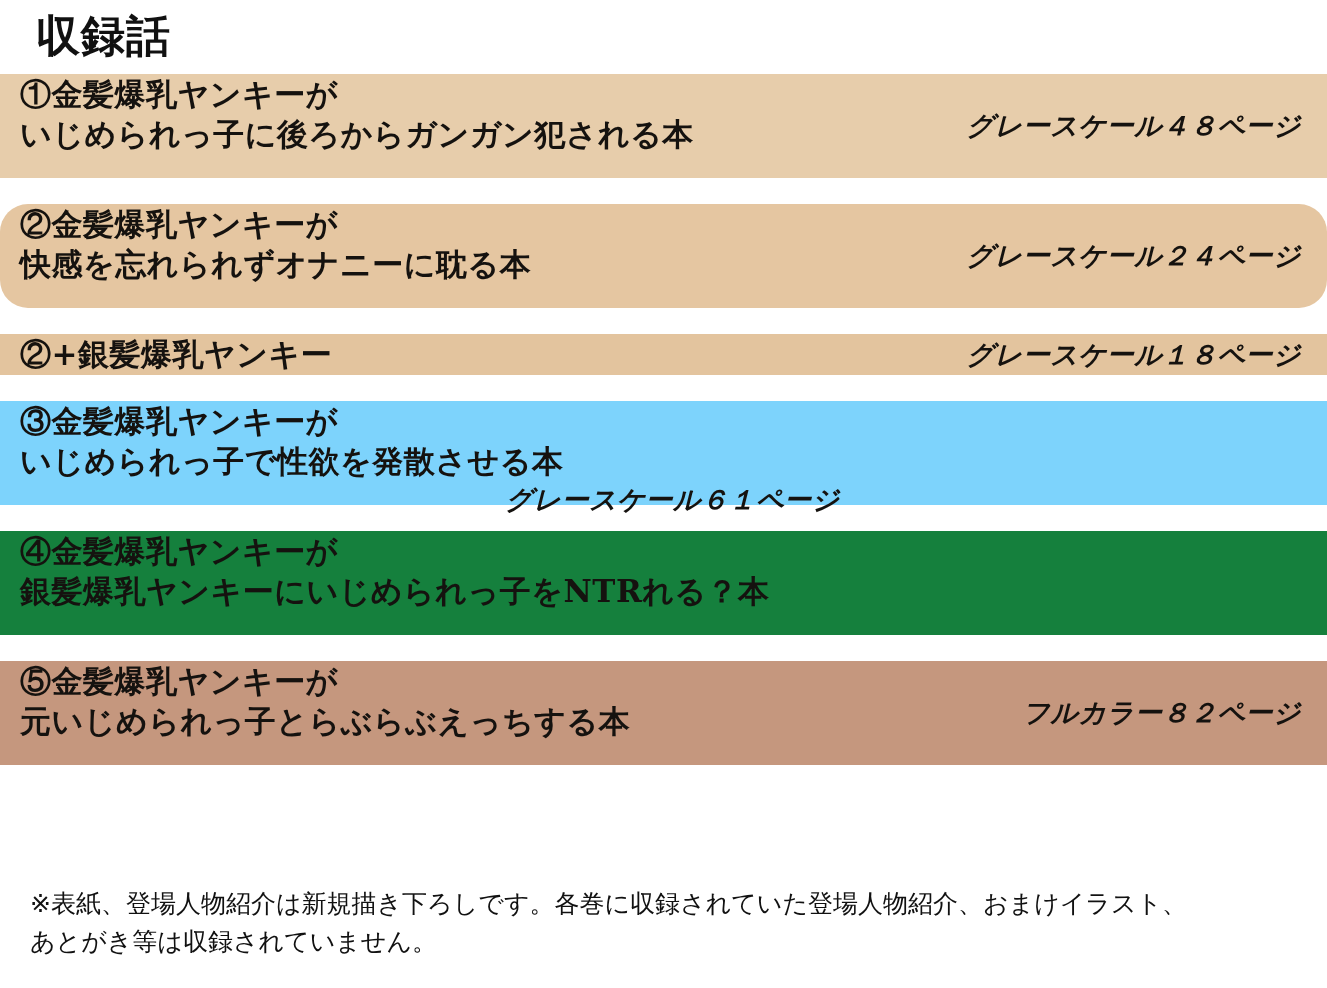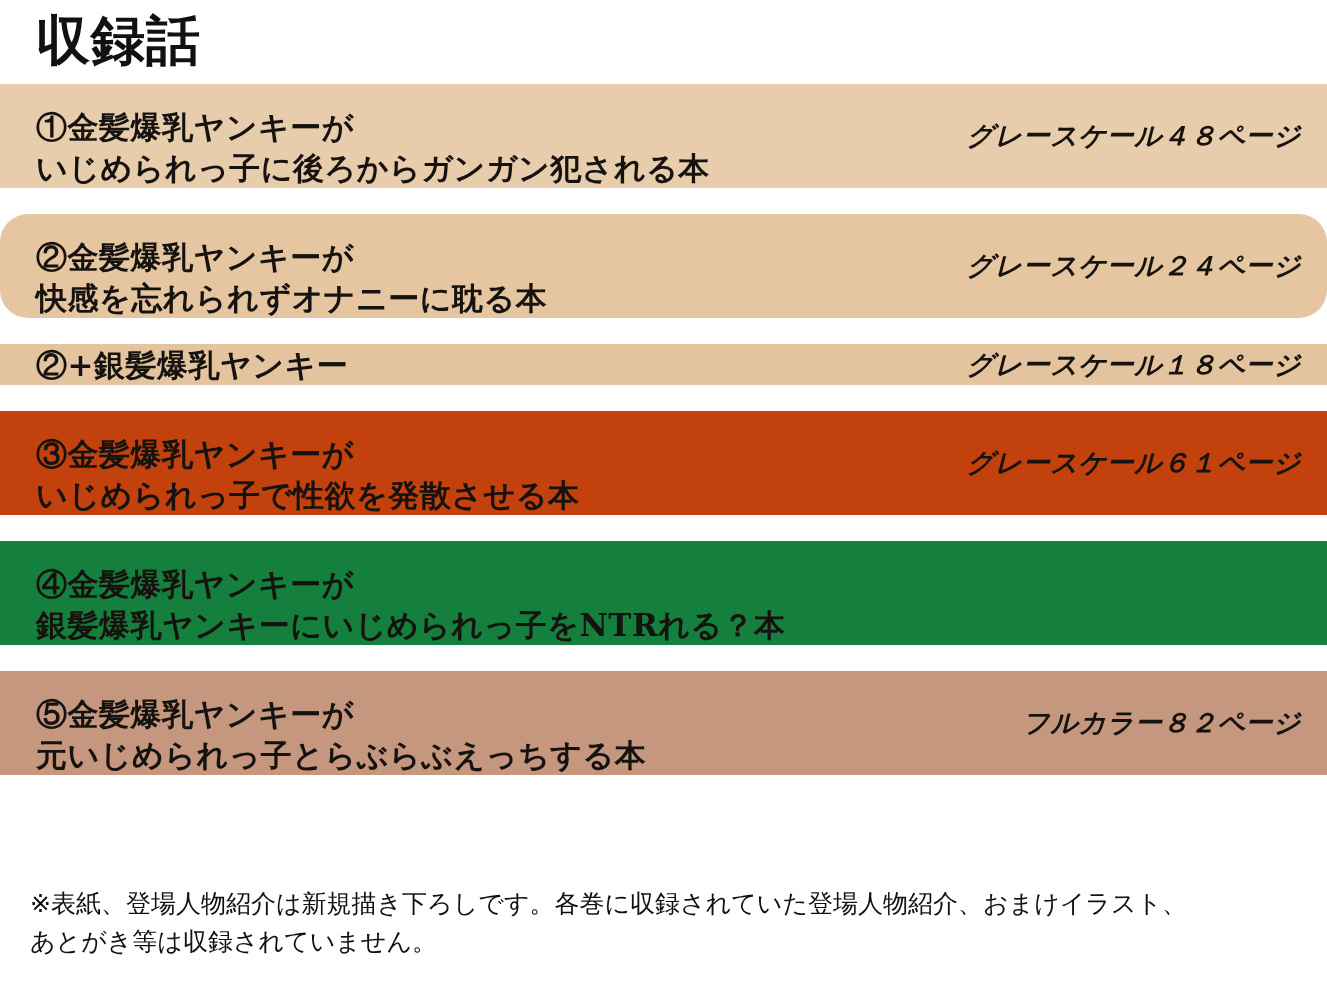--- a/index.html
+++ b/index.html
@@ -16,39 +16,39 @@
   .page {
     position: relative;
     width: 1327px;
     height: 988px;
     background: #ffffff;
     box-sizing: border-box;
   }
   .page-title {
     font-family: "DejaVu Sans", sans-serif;
     font-weight: bold;
-    font-size: 54px;
+    font-size: 44px;
     line-height: 1;
     color: #111111;
     padding: 14px 0 0 36px;
     letter-spacing: 1px;
   }
   .rows {
     margin-top: 16px;
     display: flex;
     flex-direction: column;
   }
   .row {
     position: relative;
     display: flex;
-    align-items: flex-end;
+    align-items: flex-start;
     justify-content: space-between;
     width: 100%;
     box-sizing: border-box;
-    padding: 0 26px 0 36px;
+    padding: 0 26px 0 20px;
     margin-bottom: 26px;
   }
   .row-title {
     font-family: "DejaVu Serif", serif;
     font-weight: bold;
     color: #15120f;
     font-size: 31px;
     line-height: 1.30;
     white-space: pre-line;
     letter-spacing: 0.5px;
@@ -99,21 +99,21 @@
       <div class="row-title">②金髪爆乳ヤンキーが
 快感を忘れられずオナニーに耽る本</div>
       <div class="row-meta">グレースケール２４ページ</div>
     </div>
 
     <div class="row one-line" style="background: rgb(227, 196, 158);">
       <div class="row-title">②+銀髪爆乳ヤンキー</div>
       <div class="row-meta">グレースケール１８ページ</div>
     </div>
 
-    <div class="row two-line" style="background: #c2410c;">
+    <div class="row two-line" style="background: #7dd3fc; flex-direction: column;">
       <div class="row-title">③金髪爆乳ヤンキーが
 いじめられっ子で性欲を発散させる本</div>
       <div class="row-meta">グレースケール６１ページ</div>
     </div>
 
     <div class="row two-line" style="background: #15803d;">
       <div class="row-title">④金髪爆乳ヤンキーが
 銀髪爆乳ヤンキーにいじめられっ子をNTRれる？本</div>
     </div>
 

